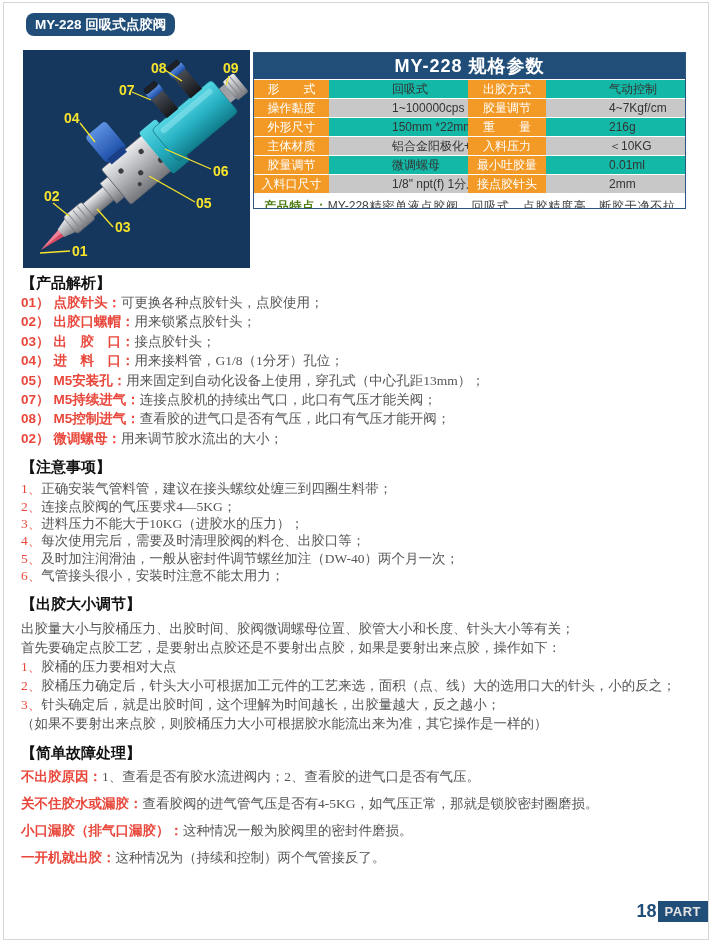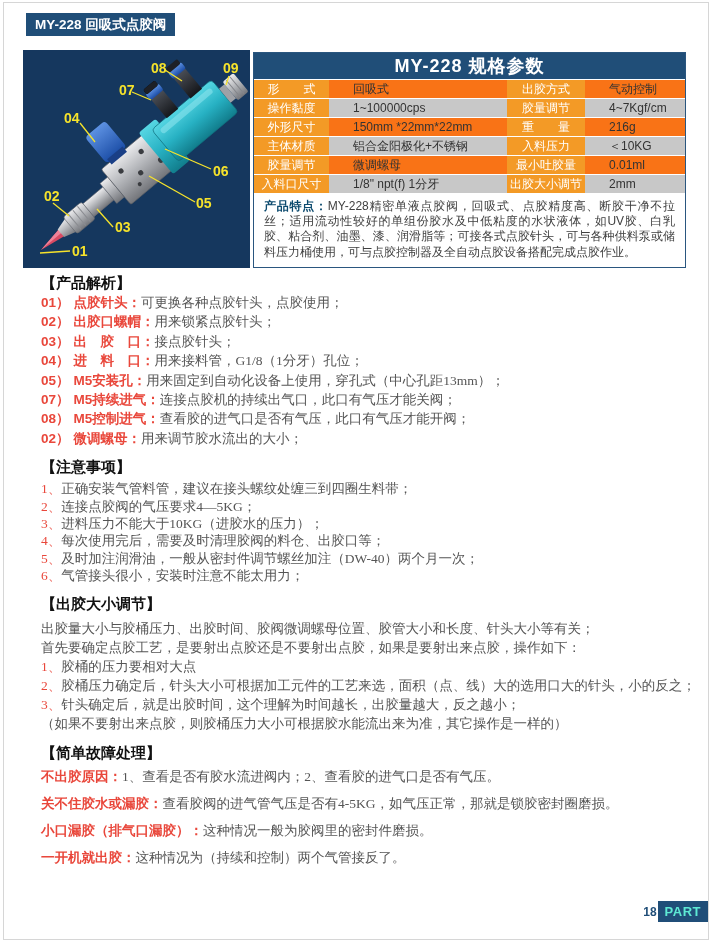--- a/index.html
+++ b/index.html
@@ -4,69 +4,69 @@
 <style>
   * { margin:0; padding:0; box-sizing:border-box; }
   html,body { background:#ffffff; }
   body { width:721px; height:943px; position:relative; font-family:"Liberation Sans", sans-serif; overflow:hidden; }
 
   .sheet-border { position:absolute; left:3px; top:2px; right:12px; bottom:3px;
     border:1px solid #d6d6d6; pointer-events:none; }
 
   
   .title-badge { position:absolute; left:26px; top:13px; height:23px; line-height:23px;
-    background:#204e78; color:#fff; font-size:13.5px; font-weight:bold; padding:0 9px; }
+    background:#204e78; color:#fff; font-size:13.5px; font-weight:bold; padding:0 9px;border-radius:8px; }
 
   
   .photo { position:absolute; left:23px; top:50px; width:227px; height:218px; background:#15375e; }
   .photo svg { display:block; }
   .valve-label { font:bold 14px "Liberation Sans", sans-serif; fill:#f6e32b; }
   .leader { stroke:#f6e32b; stroke-width:1.3px; fill:none; }
 
   
-  .panel { position:absolute; left:253px; top:52px; width:433px; height:216px;
+  .panel { position:absolute; left:253px; top:52px; width:433px; height:157px;
     border:1px solid #2a567f; background:#fff; overflow:hidden; }
   .panel-title { height:26px; line-height:26px; background:#204e78; color:#fff;
     text-align:center; font-size:18px; font-weight:bold; letter-spacing:1px; }
   .spec-row { display:flex; height:18px; margin-top:1px; font-size:12px; }
   .spec-row.even { background:#c8c8c8; }
-  .spec-row.odd  { background:#f97316; }
+  .spec-row.odd  { background:#14b8a6; }
   .cell-label { background:#f39a26; color:#fff; text-align:center; line-height:18px;
     font-size:12px; flex:0 0 auto; }
   .l1 { width:75px; } .l2 { width:78px; }
-  .cell-value { line-height:18px; color:#333; padding-left:24px; white-space:nowrap; overflow:hidden; }
+  .cell-value { line-height:18px; color:#333; padding-left:24px; white-space:nowrap; overflow:hidden;margin-left:39px; }
   .v1 { flex:1; } .v2 { width:100px; }
 
   .features { padding:6px 10px 0 10px; font-size:12px; line-height:15.2px; color:#404040; text-align:justify; }
-  .features-label { color:#0c4a6e; font-weight:bold; }
-
-  
-  .content { position:absolute; left:41px; top:273px; width:678px; }
+  .features-label { color:#4d7c0f; font-weight:bold; }
+
+  
+  .content { position:absolute; left:21px; top:273px; width:678px; }
   .heading { font-size:15px; font-weight:bold; color:#111; line-height:20px; }
 
   .analysis-item { font-size:13.5px; line-height:19.4px; color:#555; }
   .analysis-item .num { color:#e9473b; font-weight:bold; margin-right:4px; }
   .analysis-item .term { color:#e9473b; font-weight:bold;text-align:right; }
   .analysis-item .desc { font-family:"Liberation Serif", serif; color:#555; }
 
   .note-item { font-size:13.5px; line-height:17.4px; color:#555; font-family:"Liberation Serif", serif; }
   .note-item .num { color:#e9473b; }
 
   .adjust-line { font-size:13.5px; line-height:19px; color:#555; font-family:"Liberation Serif", serif; }
   .adjust-line .num { color:#e9473b; }
 
   .fault-item { font-size:13.5px; line-height:16px; color:#555; font-family:"Liberation Serif", serif;
     margin-bottom:11px; }
   .fault-item .term { color:#e9473b; font-weight:bold; font-family:"Liberation Sans", sans-serif; } .mt9 { margin-top:9px; } .mt10 { margin-top:10px; }
   .mb3 { margin-bottom:3px; } .mb5 { margin-bottom:5px; } .mb6 { margin-bottom:6px; }
 
   
   .footer { position:absolute; top:901px; right:13px; display:flex; align-items:center; }
-  .page-num { color:#204e78; font-weight:bold; font-size:12px;margin-left:8px; }
-  .part-badge { background:#204e78; color:#5eead4; font-size:13px; font-weight:bold;
+  .page-num { color:#204e78; font-weight:bold; font-size:18px;margin-left:8px; }
+  .part-badge { background:#204e78; color:#e5e5e5; font-size:13px; font-weight:bold;
     padding:3px 7px; margin-left:1px; letter-spacing:0.5px; }
 </style>
 </head>
 <body>
 
 <div class="sheet-border"></div>
 
 <div class="title-badge">MY-228 回吸式点胶阀</div>
 
 <div class="photo">
@@ -190,21 +190,21 @@
   </div>
   <div class="spec-row odd">
     <div class="cell-label l1">胶量调节</div>
     <div class="cell-value v1">微调螺母</div>
     <div class="cell-label l2">最小吐胶量</div>
     <div class="cell-value v2">0.01ml</div>
   </div>
   <div class="spec-row even">
     <div class="cell-label l1">入料口尺寸</div>
     <div class="cell-value v1">1/8" npt(f) 1分牙</div>
-    <div class="cell-label l2">出胶大小调节</div>
+    <div class="cell-label l2">接点胶针头</div>
     <div class="cell-value v2">2mm</div>
   </div>
 
   <div class="features"><span class="features-label">产品特点：</span><span>MY-228精密单液点胶阀，回吸式、点胶精度高、断胶干净不拉丝；适用流动性较好的单组份胶水及中低粘度的水状液体，如UV胶、白乳胶、粘合剂、油墨、漆、润滑脂等；可接各式点胶针头，可与各种供料泵或储料压力桶使用，可与点胶控制器及全自动点胶设备搭配完成点胶作业。</span></div>
 </div>
 
 <div class="content">
 
   <div class="heading">【产品解析】</div>
   <div class="analysis-item"><span class="num">01）</span><span class="term">点胶针头：</span><span class="desc">可更换各种点胶针头，点胶使用；</span></div>

